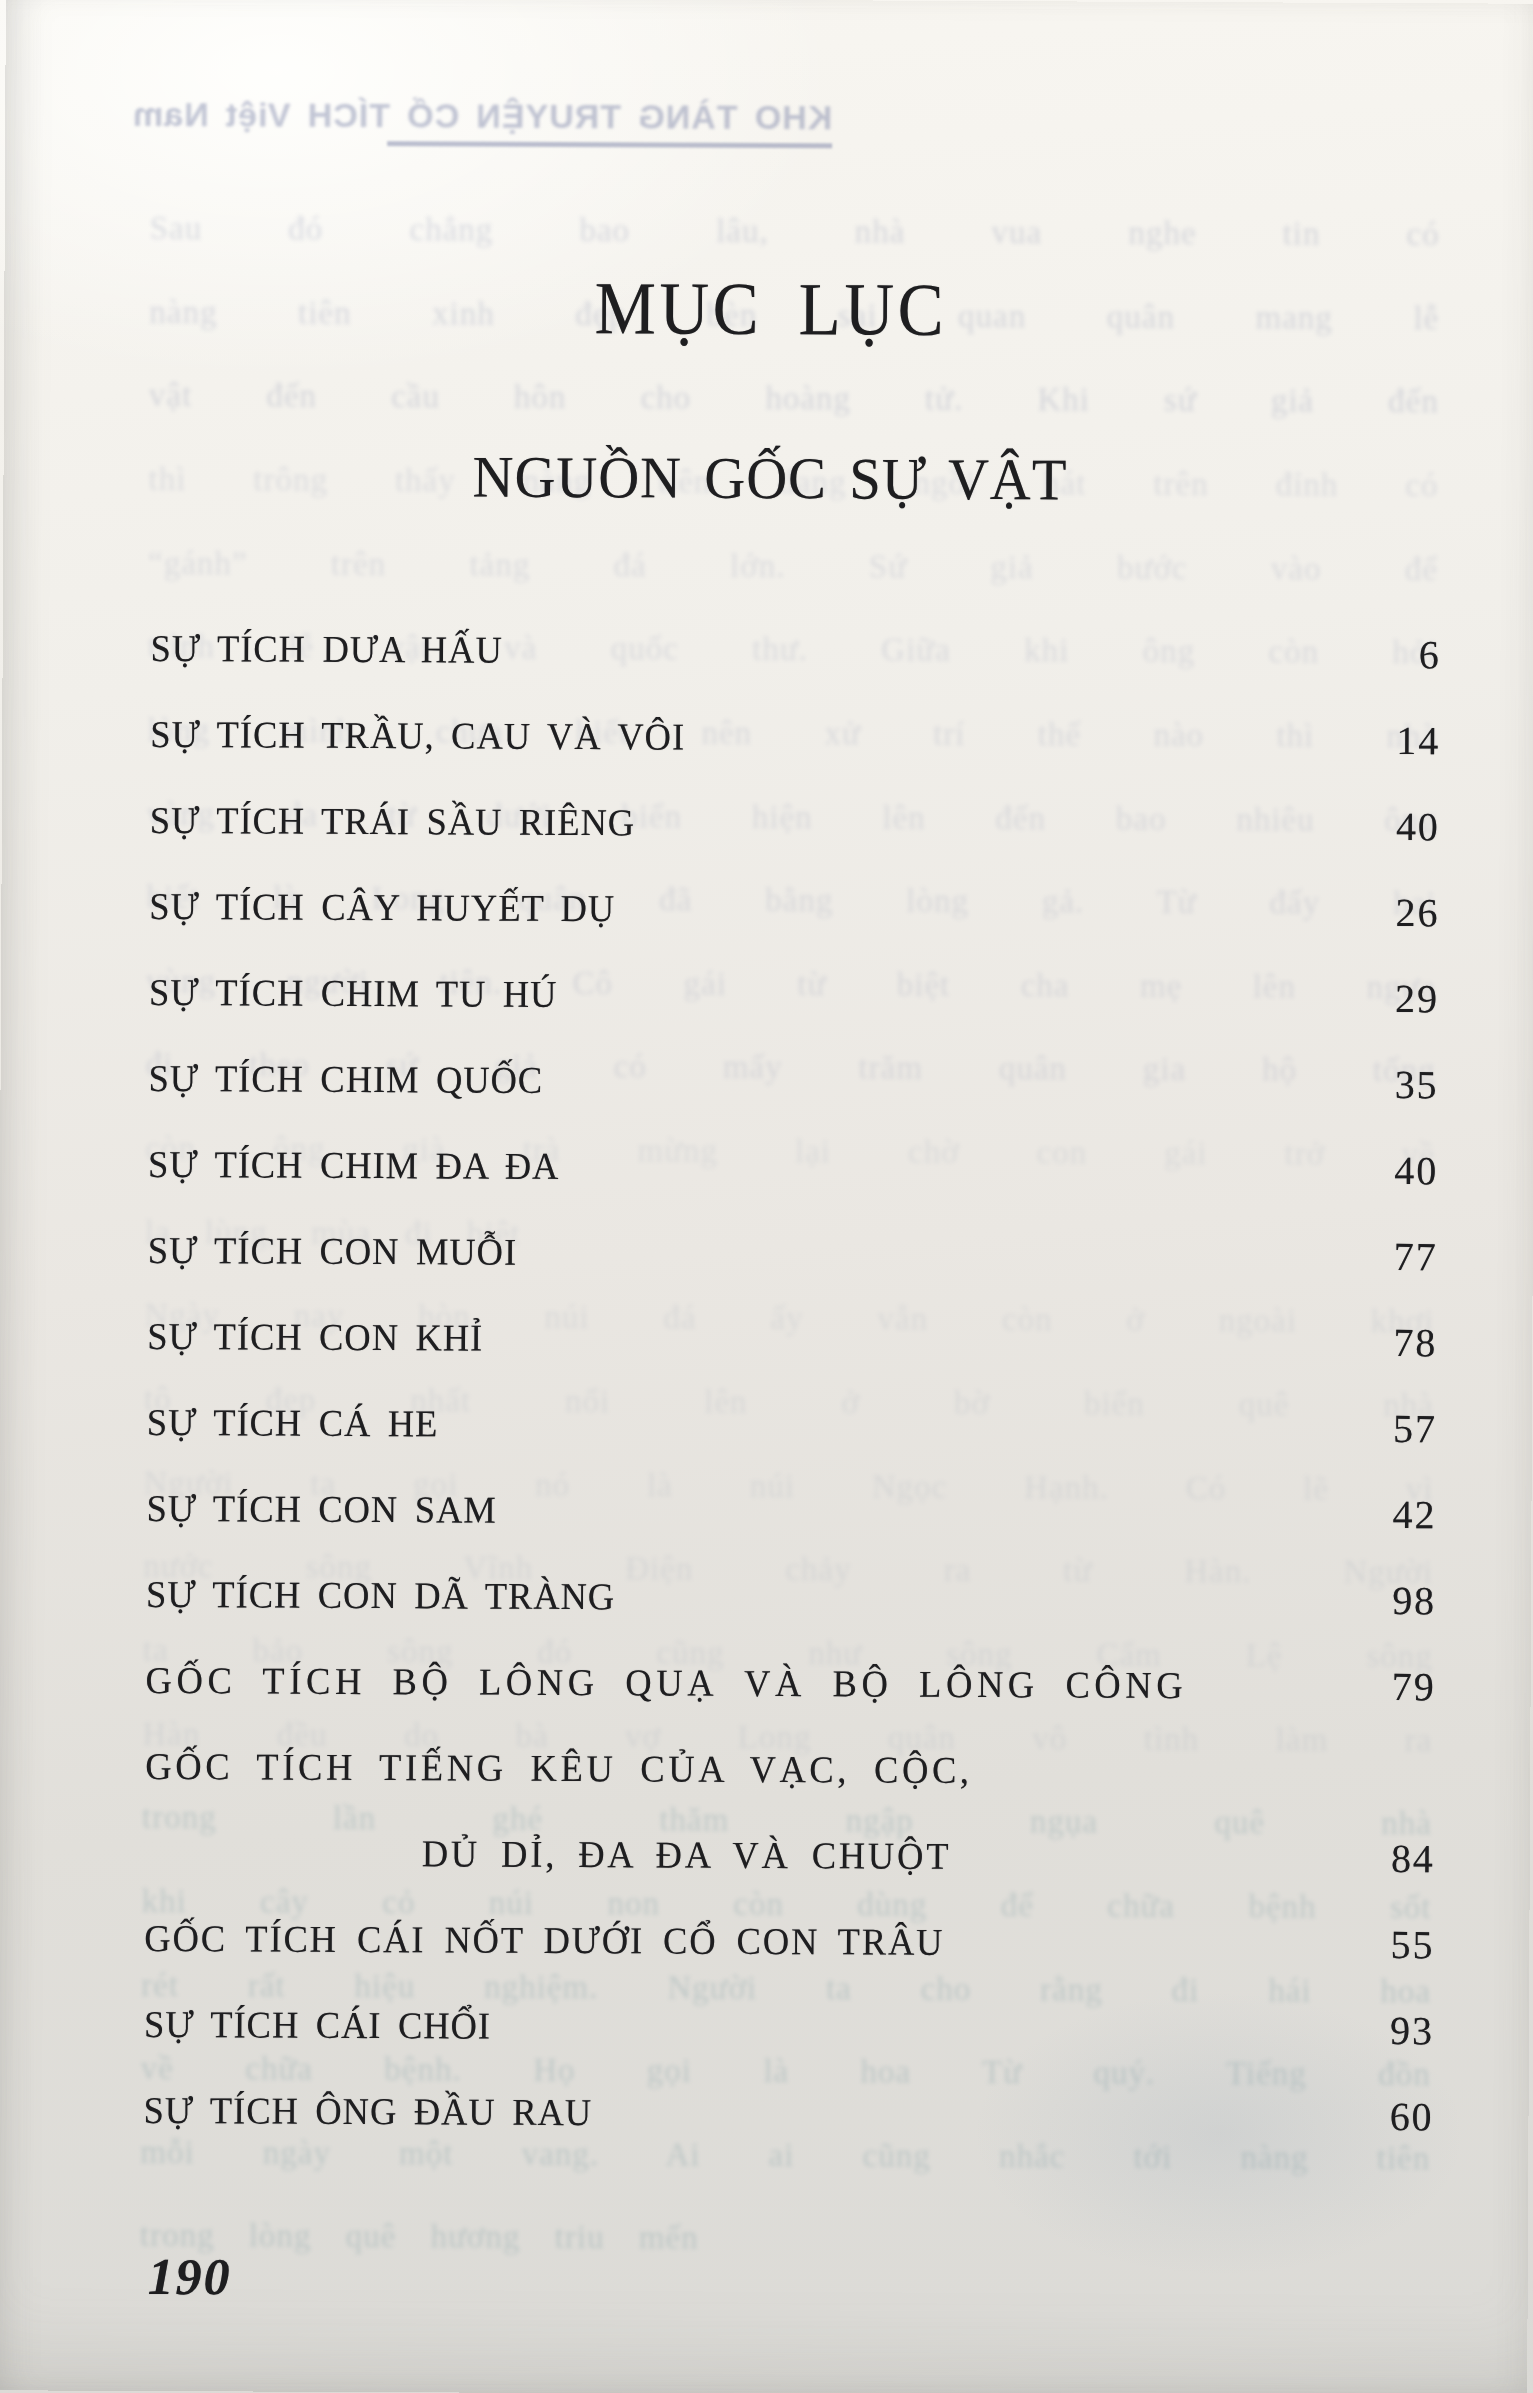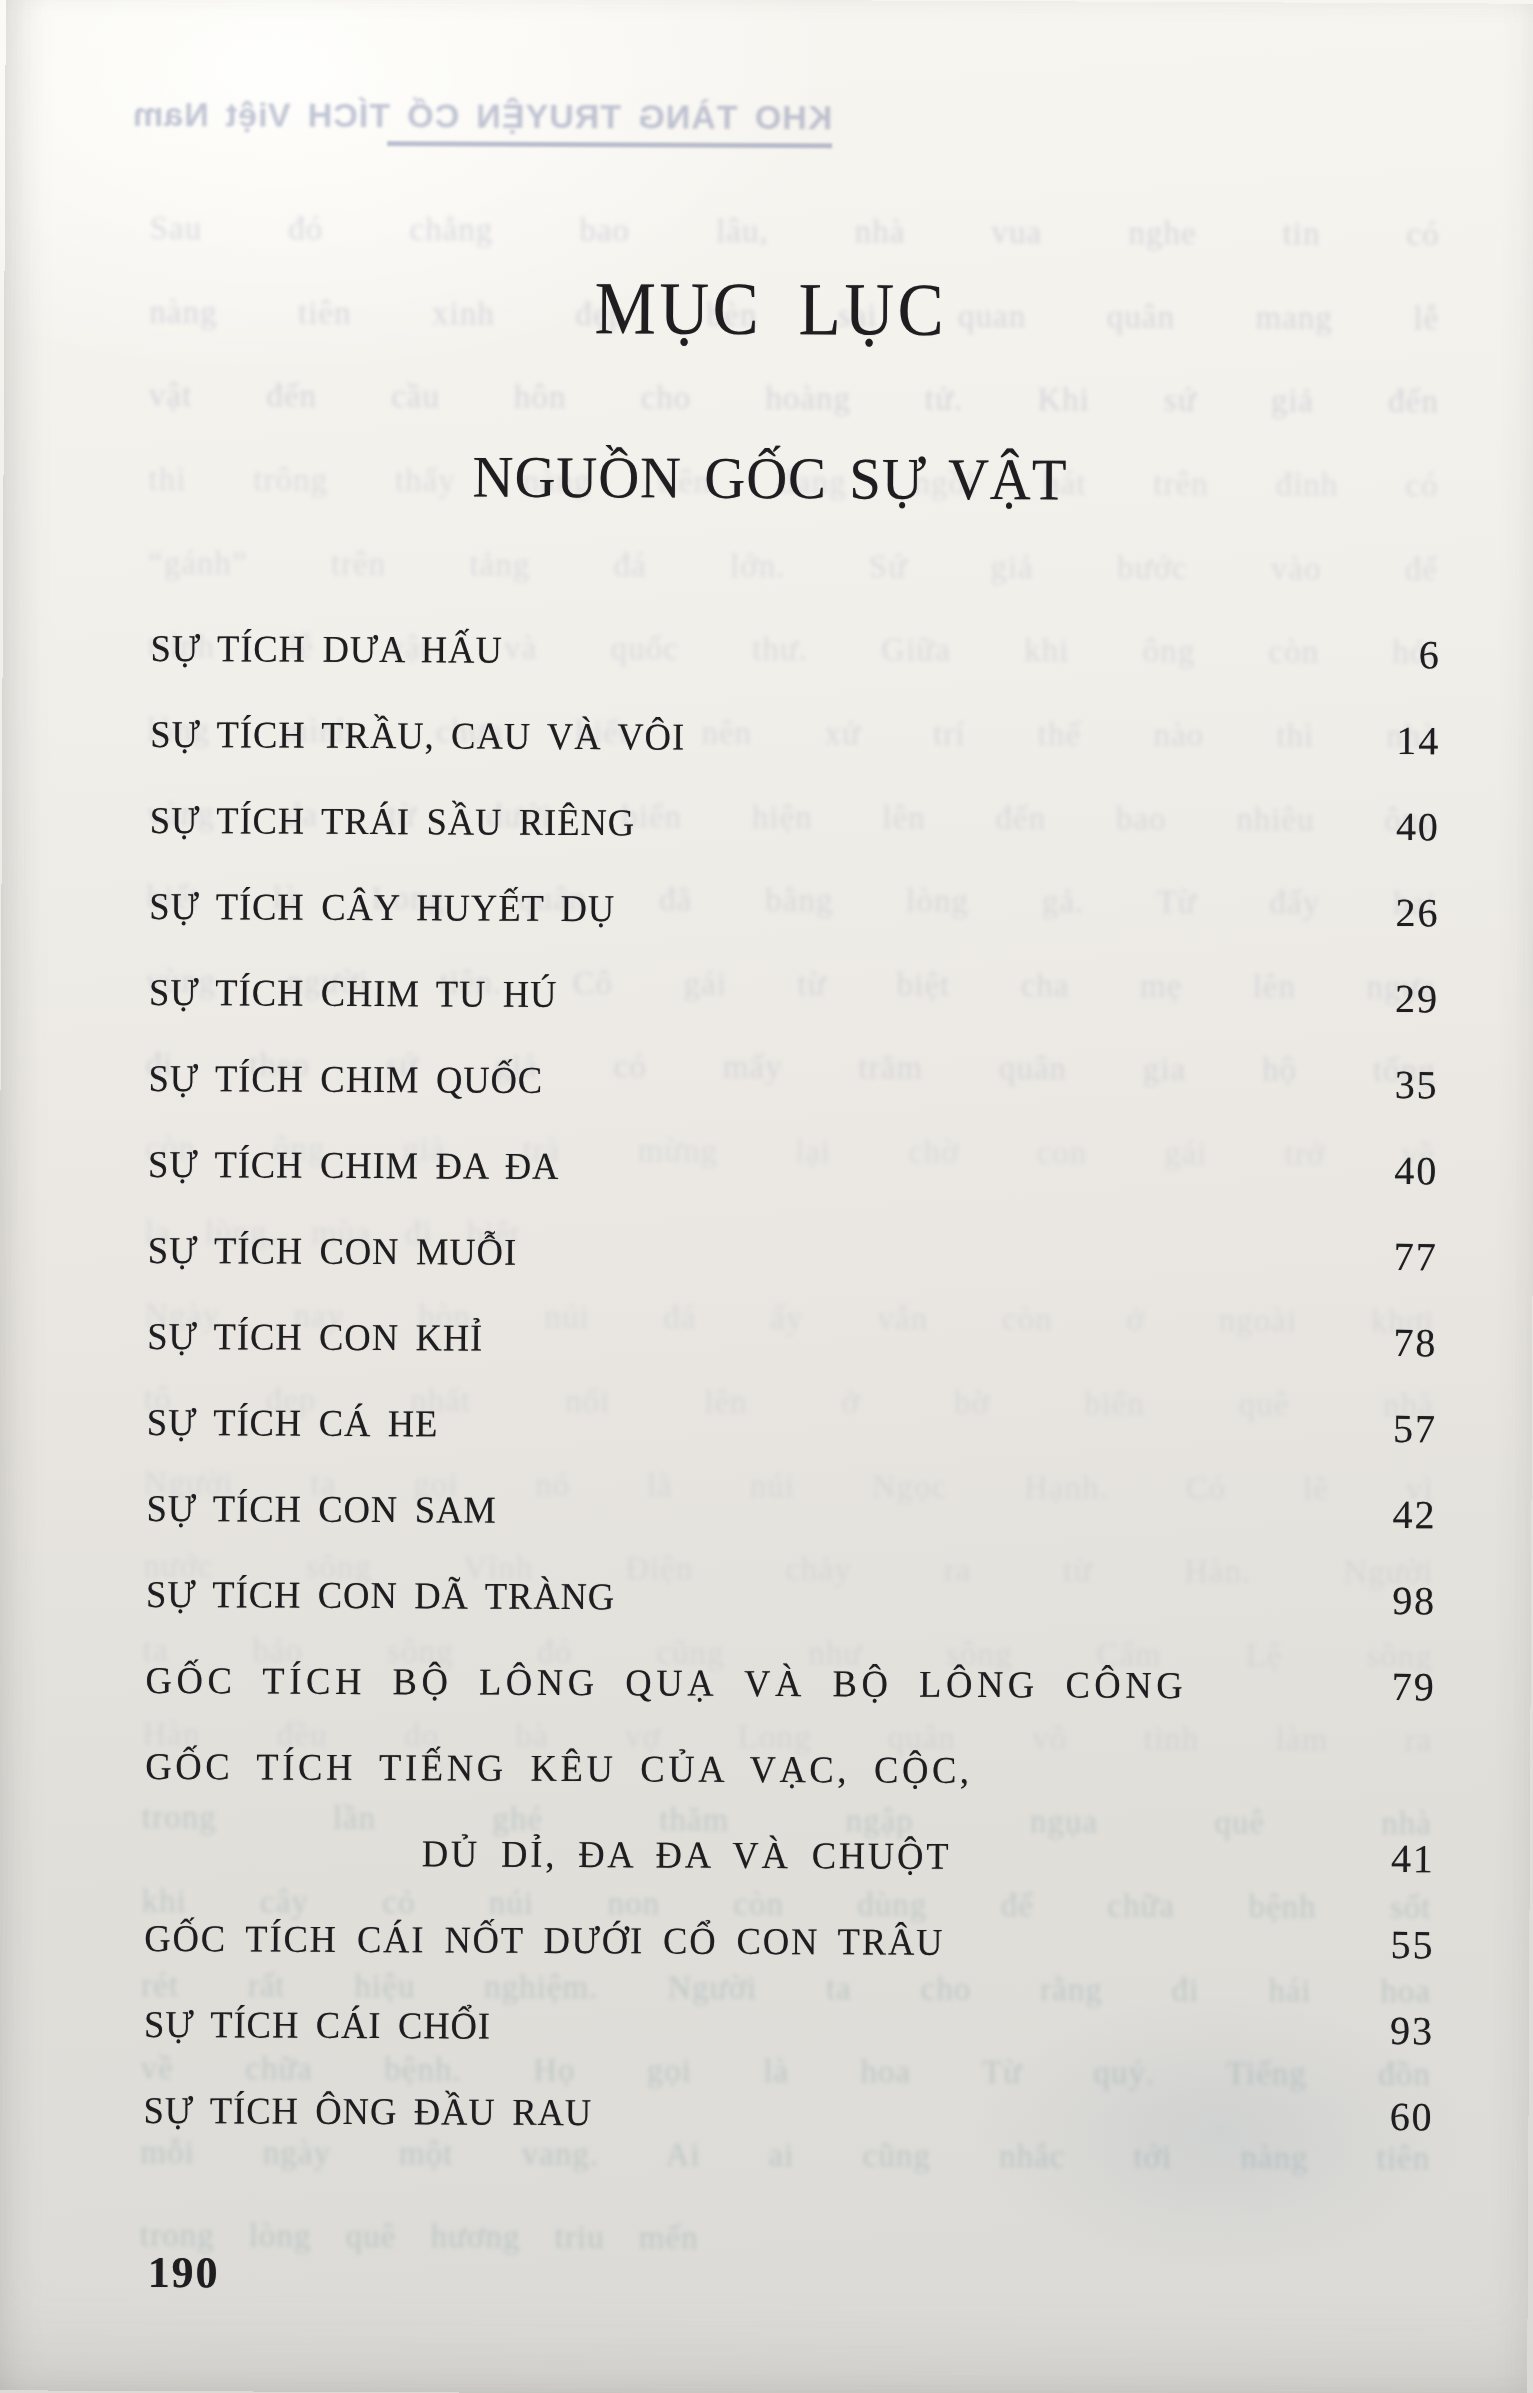--- a/index.html
+++ b/index.html
@@ -63,21 +63,21 @@
     transform:scaleX(0.96);transform-origin:left top;
   }
   .toc-page{font-size:40px;letter-spacing:1.9px;}
   .toc-row:nth-child(13) .toc-label{letter-spacing:4.8px;word-spacing:13.4px;}
   .toc-row:nth-child(14) .toc-label{letter-spacing:3.8px;word-spacing:11.5px;}
   .toc-row:nth-child(16) .toc-label{letter-spacing:1.9px;word-spacing:8.6px;}
   .toc-row.indent{padding-left:277px;}
   .toc-row.indent .toc-label{letter-spacing:2.9px;word-spacing:9.6px;}
   .folio{
     position:absolute;left:153px;top:2254px;
-    font-size:44px;font-weight:700;letter-spacing:1.9px;line-height:1;
+    font-size:52px;font-weight:700;font-style:italic;letter-spacing:1.9px;line-height:1;
   }
 </style>
 </head>
 <body>
 
 <div id="page">
 
   <div class="smudge"></div>
 
   <div class="ghost-layer">
@@ -167,21 +167,21 @@
       <div class="toc-row">
         <span class="toc-label">GỐC TÍCH BỘ LÔNG QUẠ VÀ BỘ LÔNG CÔNG</span>
         <span class="toc-page">79</span>
       </div>
       <div class="toc-row">
         <span class="toc-label">GỐC TÍCH TIẾNG KÊU CỦA VẠC, CỘC,</span>
         <span class="toc-page"></span>
       </div>
       <div class="toc-row indent">
         <span class="toc-label">DỦ DỈ, ĐA ĐA VÀ CHUỘT</span>
-        <span class="toc-page">41</span>
+        <span class="toc-page">84</span>
       </div>
       <div class="toc-row">
         <span class="toc-label">GỐC TÍCH CÁI NỐT DƯỚI CỔ CON TRÂU</span>
         <span class="toc-page">55</span>
       </div>
       <div class="toc-row">
         <span class="toc-label">SỰ TÍCH CÁI CHỔI</span>
         <span class="toc-page">93</span>
       </div>
       <div class="toc-row">

